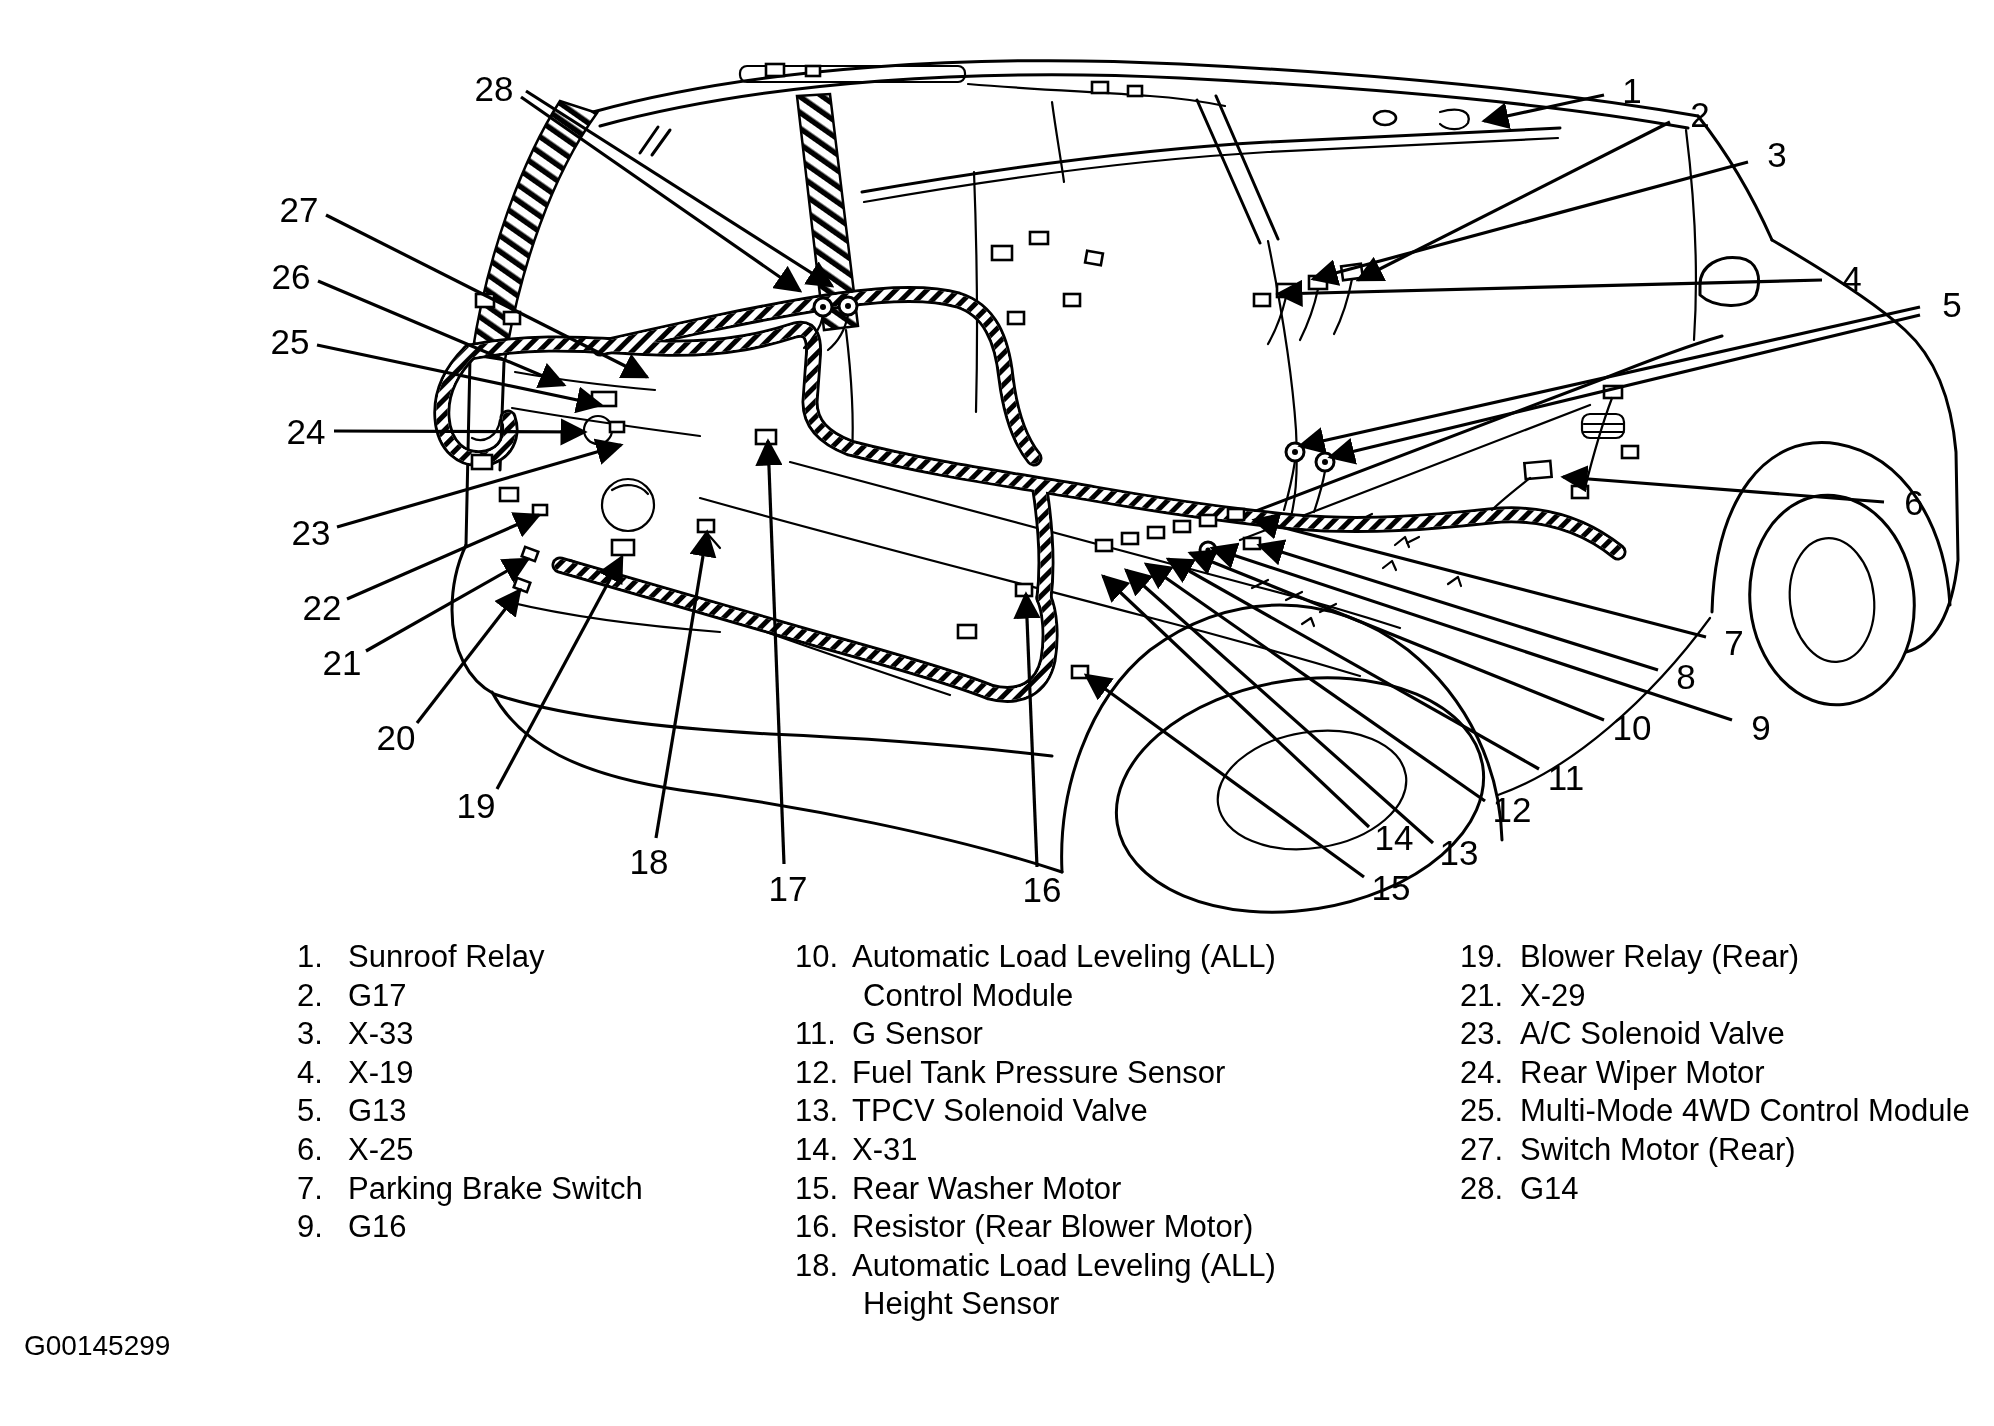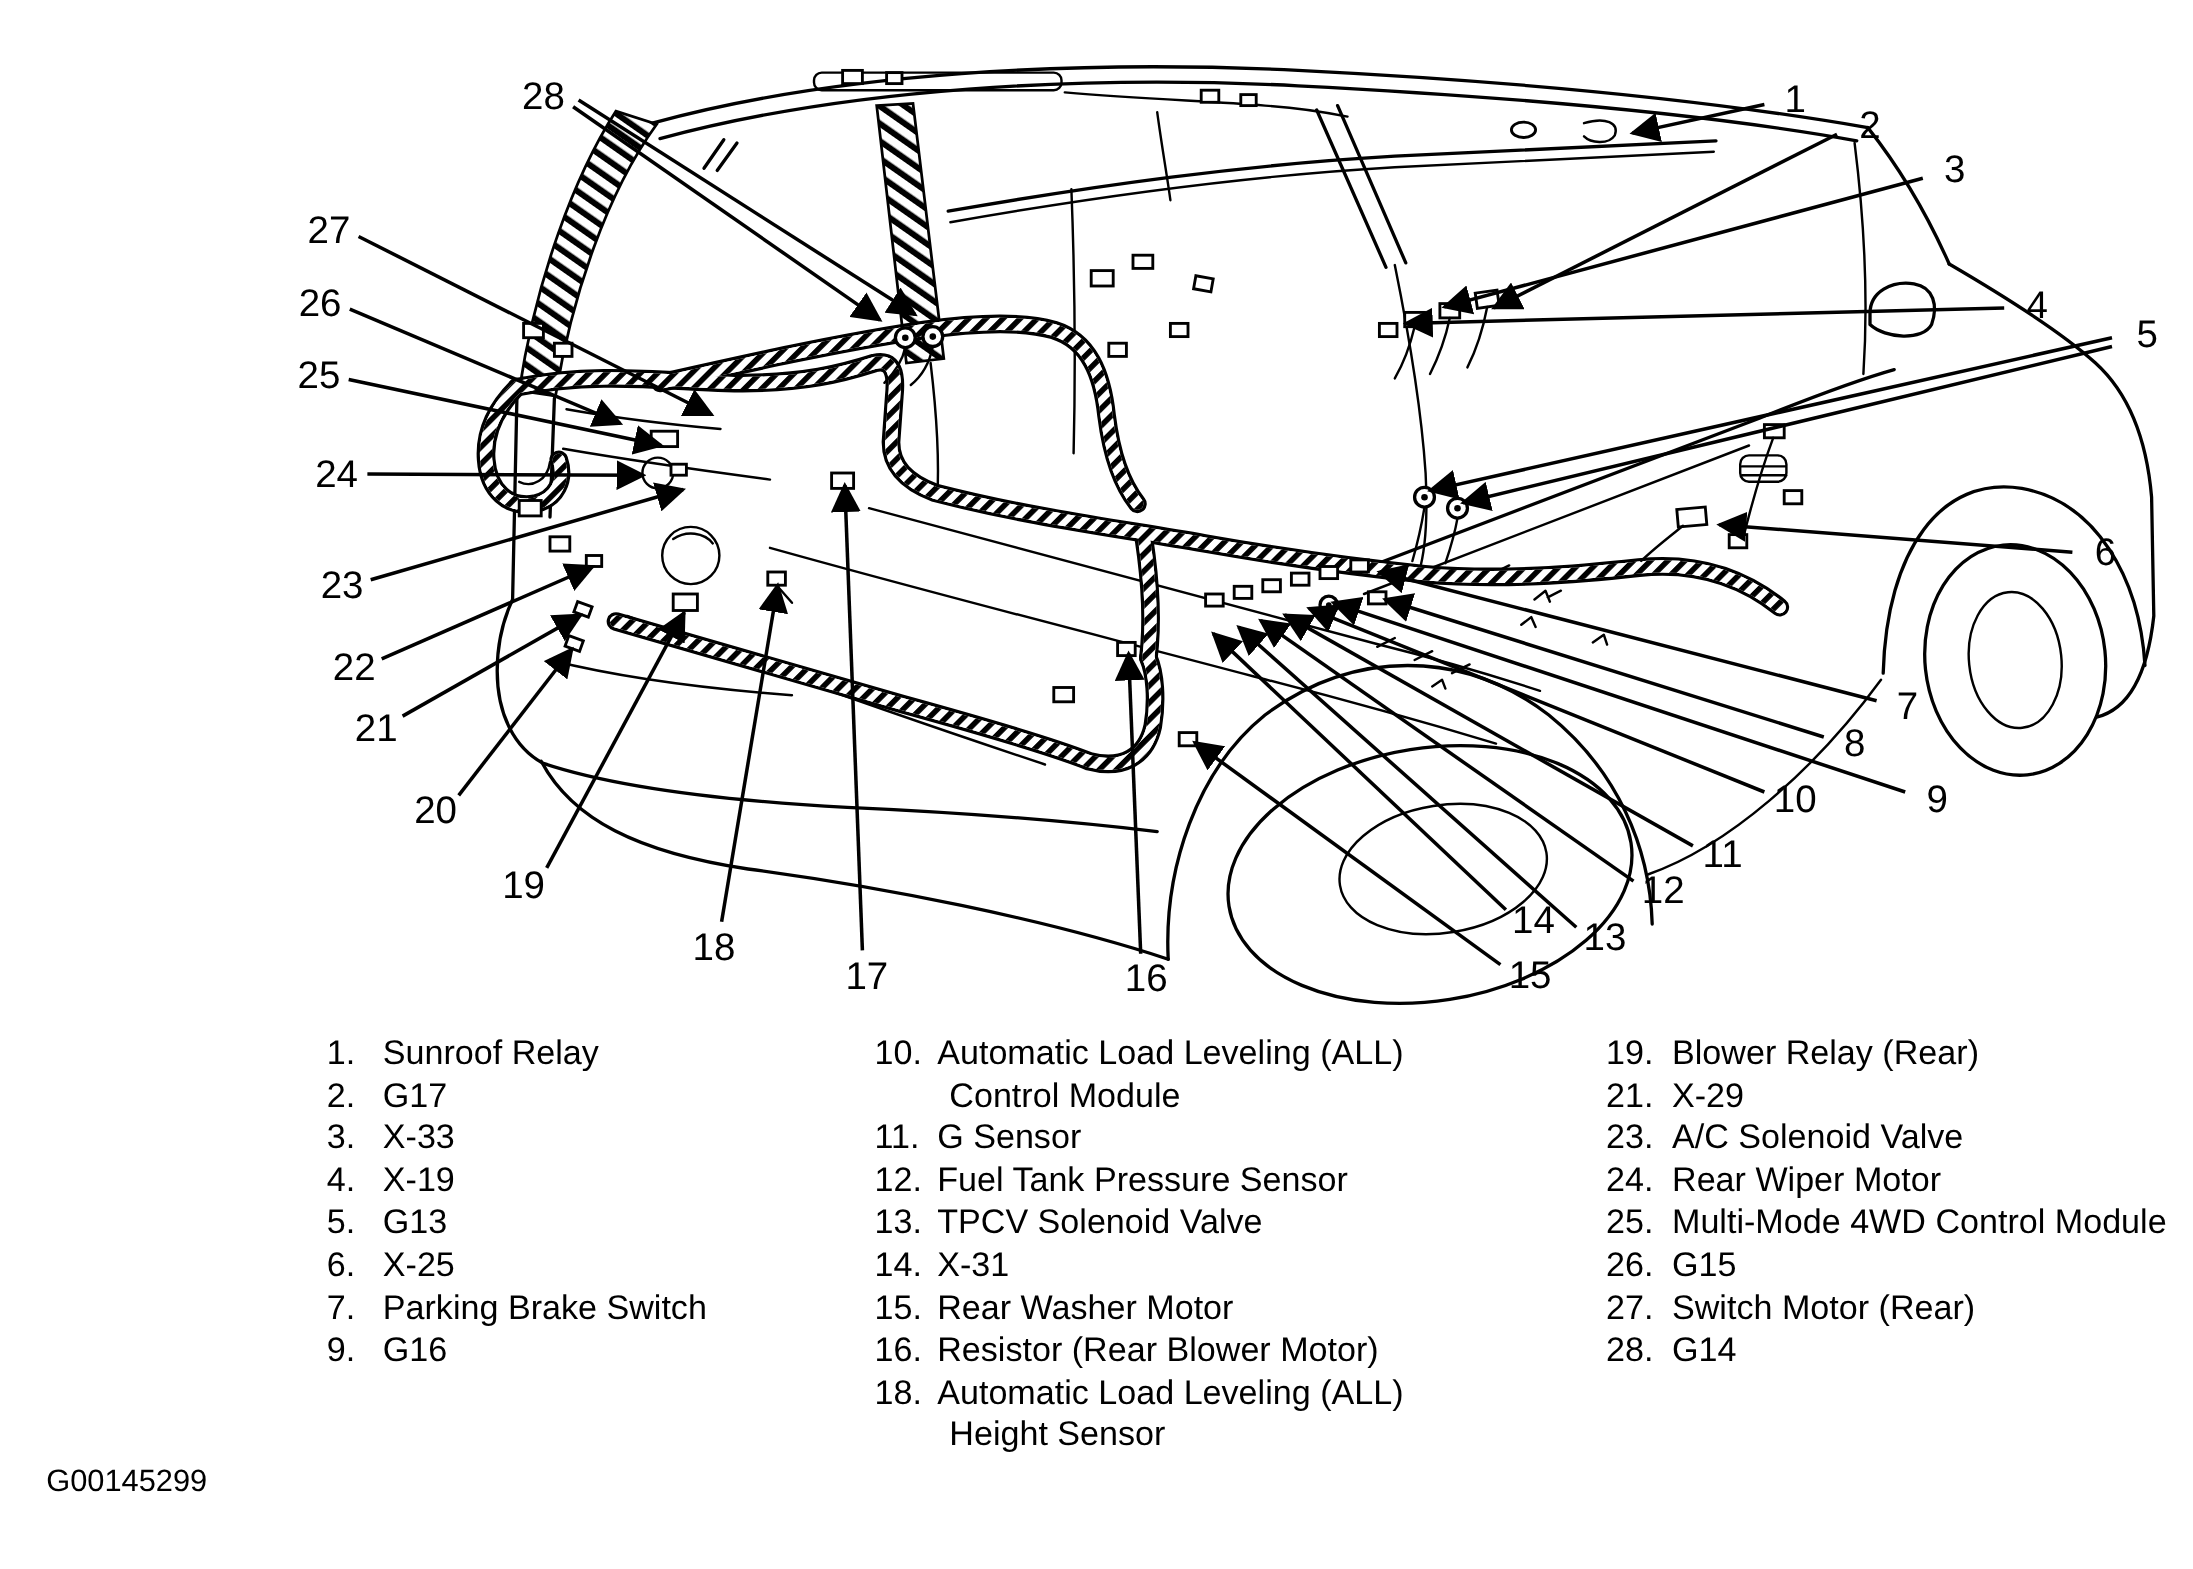--- a/index.html
+++ b/index.html
@@ -18,21 +18,21 @@
   .ring{fill:#fff;stroke:#000;stroke-width:3;}
   .dot{fill:#000;stroke:none;}
   .leader{stroke:#000;stroke-width:3.2;fill:none;}
   .callout-num{font-family:"Liberation Sans",sans-serif;font-size:35px;fill:#000;}
   
   .legend-col{position:absolute;top:938px;font-size:31px;line-height:38.6px;white-space:nowrap;margin-left:20px;}
   #lcol1{left:277px;} #lcol2{left:775px;} #lcol3{left:1440px;}
   .lnum{display:inline-block;width:51px;}
   #lcol2 .lnum{width:57px;} #lcol3 .lnum{width:60px;}
   .lcont{margin-left:68px;}
-  .figure-code{position:absolute;left:42px;top:1330px;font-size:28px;}
+  .figure-code{position:absolute;left:24px;top:1330px;font-size:28px;}
 </style>
 </head>
 <body>
 
 <div class="stage">
 
 <svg width="1994" height="1426" viewBox="0 0 1994 1426">
   <defs>
     <pattern id="hatch" width="11" height="11" patternUnits="userSpaceOnUse" patternTransform="rotate(45)">
       <rect width="11" height="11" fill="#fff"></rect>
@@ -288,19 +288,18 @@
     <div><span class="lnum">18.</span><span>Automatic Load Leveling (ALL)</span></div>
     <div class="lcont">Height Sensor</div>
   </div>
 
   <div class="legend-col" id="lcol3">
     <div><span class="lnum">19.</span><span>Blower Relay (Rear)</span></div>
     <div><span class="lnum">21.</span><span>X-29</span></div>
     <div><span class="lnum">23.</span><span>A/C Solenoid Valve</span></div>
     <div><span class="lnum">24.</span><span>Rear Wiper Motor</span></div>
     <div><span class="lnum">25.</span><span>Multi-Mode 4WD Control Module</span></div>
-    <div><span class="lnum">26.</span><span>G15</span></div>
     <div><span class="lnum">27.</span><span>Switch Motor (Rear)</span></div>
     <div><span class="lnum">28.</span><span>G14</span></div>
   </div>
 
   <div class="figure-code">G00145299</div>
 </div>
 
 </body></html>

